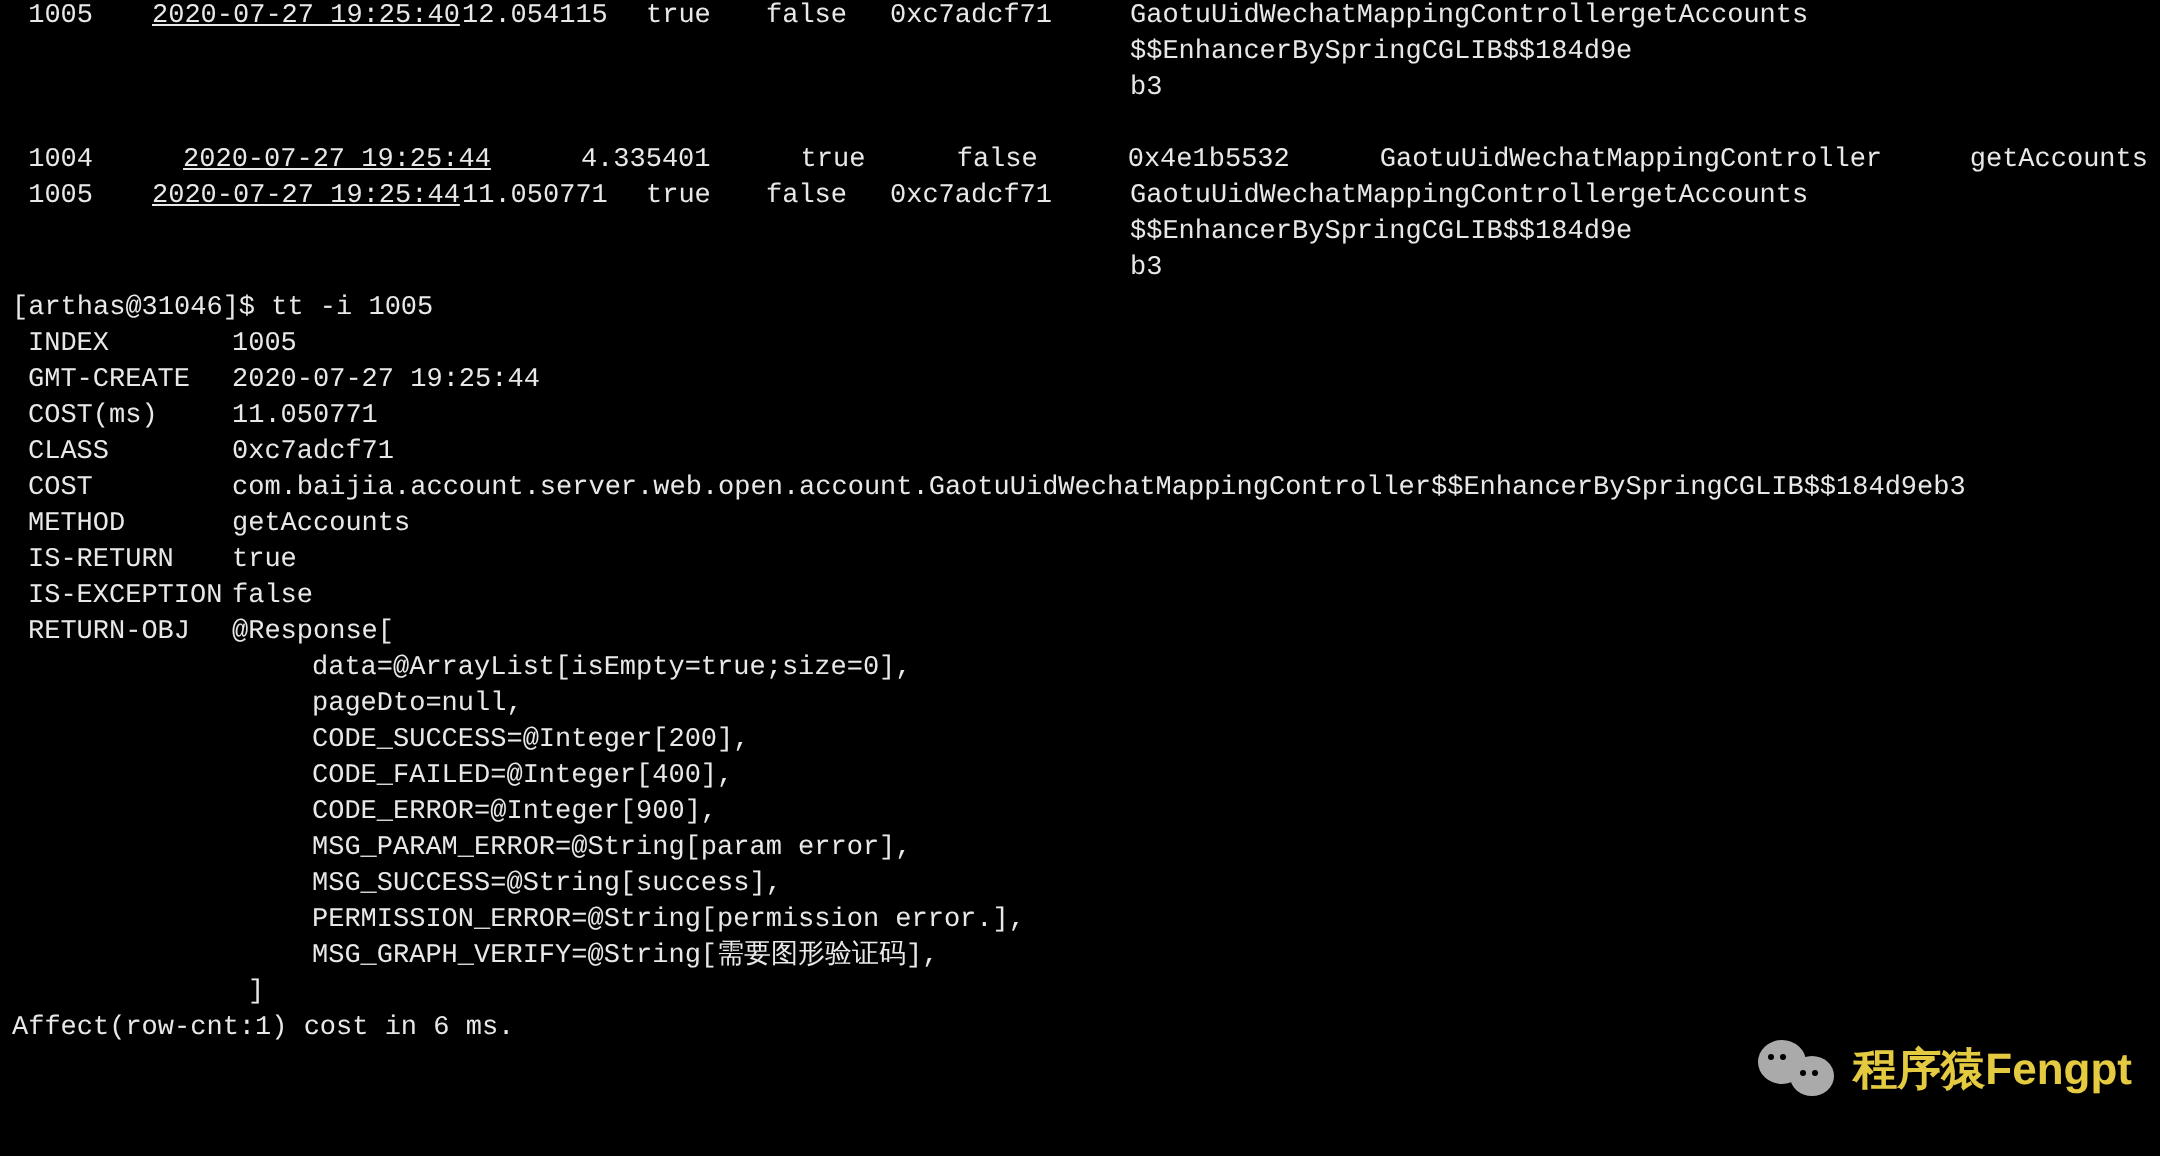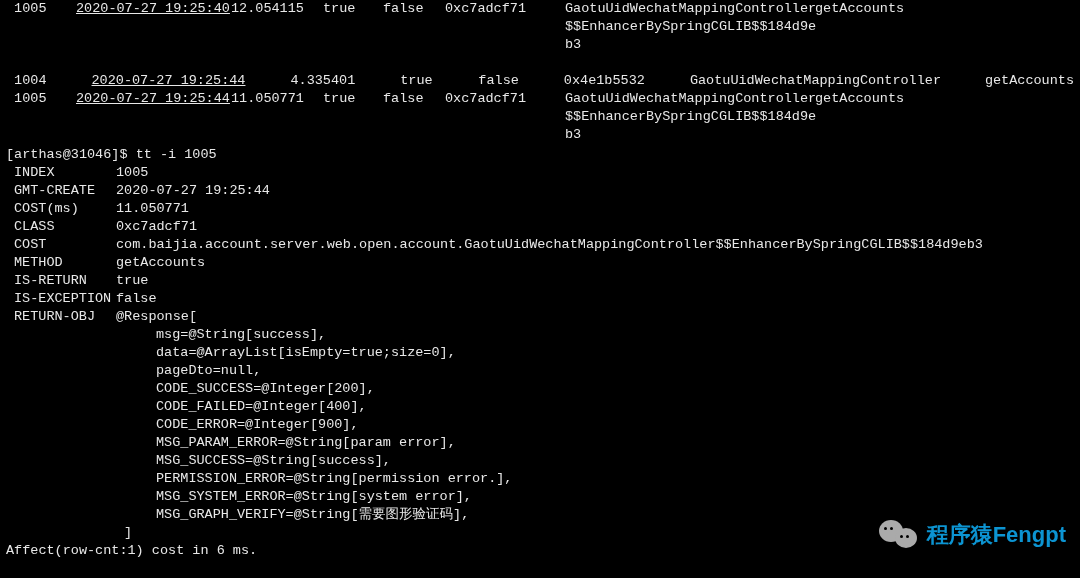--- a/index.html
+++ b/index.html
@@ -33,21 +33,21 @@
     .kv .v { flex: 1; white-space: pre; }
     .obj-body { padding-left: 150px; white-space: pre; }
     .obj-close { padding-left: 118px; }
     .watermark {
       position: absolute;
       right: 14px;
       bottom: 28px;
       display: flex;
       align-items: center;
       gap: 8px;
-      color: #0ea5e9;
+      color: #fde047;
       font-size: 22px;
       font-family: "PingFang SC", "Microsoft YaHei", sans-serif;
       font-weight: 600;
       pointer-events: none;
       opacity: 0.9;
       margin-top: 16px;
     }
     .wm-icon { position: relative; width: 40px; height: 30px; }
     .bubble {
       position: absolute;
@@ -109,30 +109,28 @@
 <div class="kv">
     <span class="k">IS-EXCEPTION</span>
     <span class="v">false</span>
   </div>
 <div class="kv">
     <span class="k">RETURN-OBJ</span>
     <span class="v">@Response[</span>
   </div>
 
 <div id="objbody">
-    <div class="obj-body">msg=@String[success],</div>
     <div class="obj-body">data=@ArrayList[isEmpty=true;size=0],</div>
     <div class="obj-body">pageDto=null,</div>
     <div class="obj-body">CODE_SUCCESS=@Integer[200],</div>
     <div class="obj-body">CODE_FAILED=@Integer[400],</div>
     <div class="obj-body">CODE_ERROR=@Integer[900],</div>
     <div class="obj-body">MSG_PARAM_ERROR=@String[param error],</div>
     <div class="obj-body">MSG_SUCCESS=@String[success],</div>
     <div class="obj-body">PERMISSION_ERROR=@String[permission error.],</div>
-    <div class="obj-body">MSG_SYSTEM_ERROR=@String[system error],</div>
     <div class="obj-body">MSG_GRAPH_VERIFY=@String[需要图形验证码],</div>
   </div>
 <div class="obj-close">]</div>
 
 <div>Affect(row-cnt:1) cost in 6 ms.</div>
 
 <div class="watermark">
   <span class="wm-icon">
     <span class="bubble b1"></span>
     <span class="bubble b2"></span>

